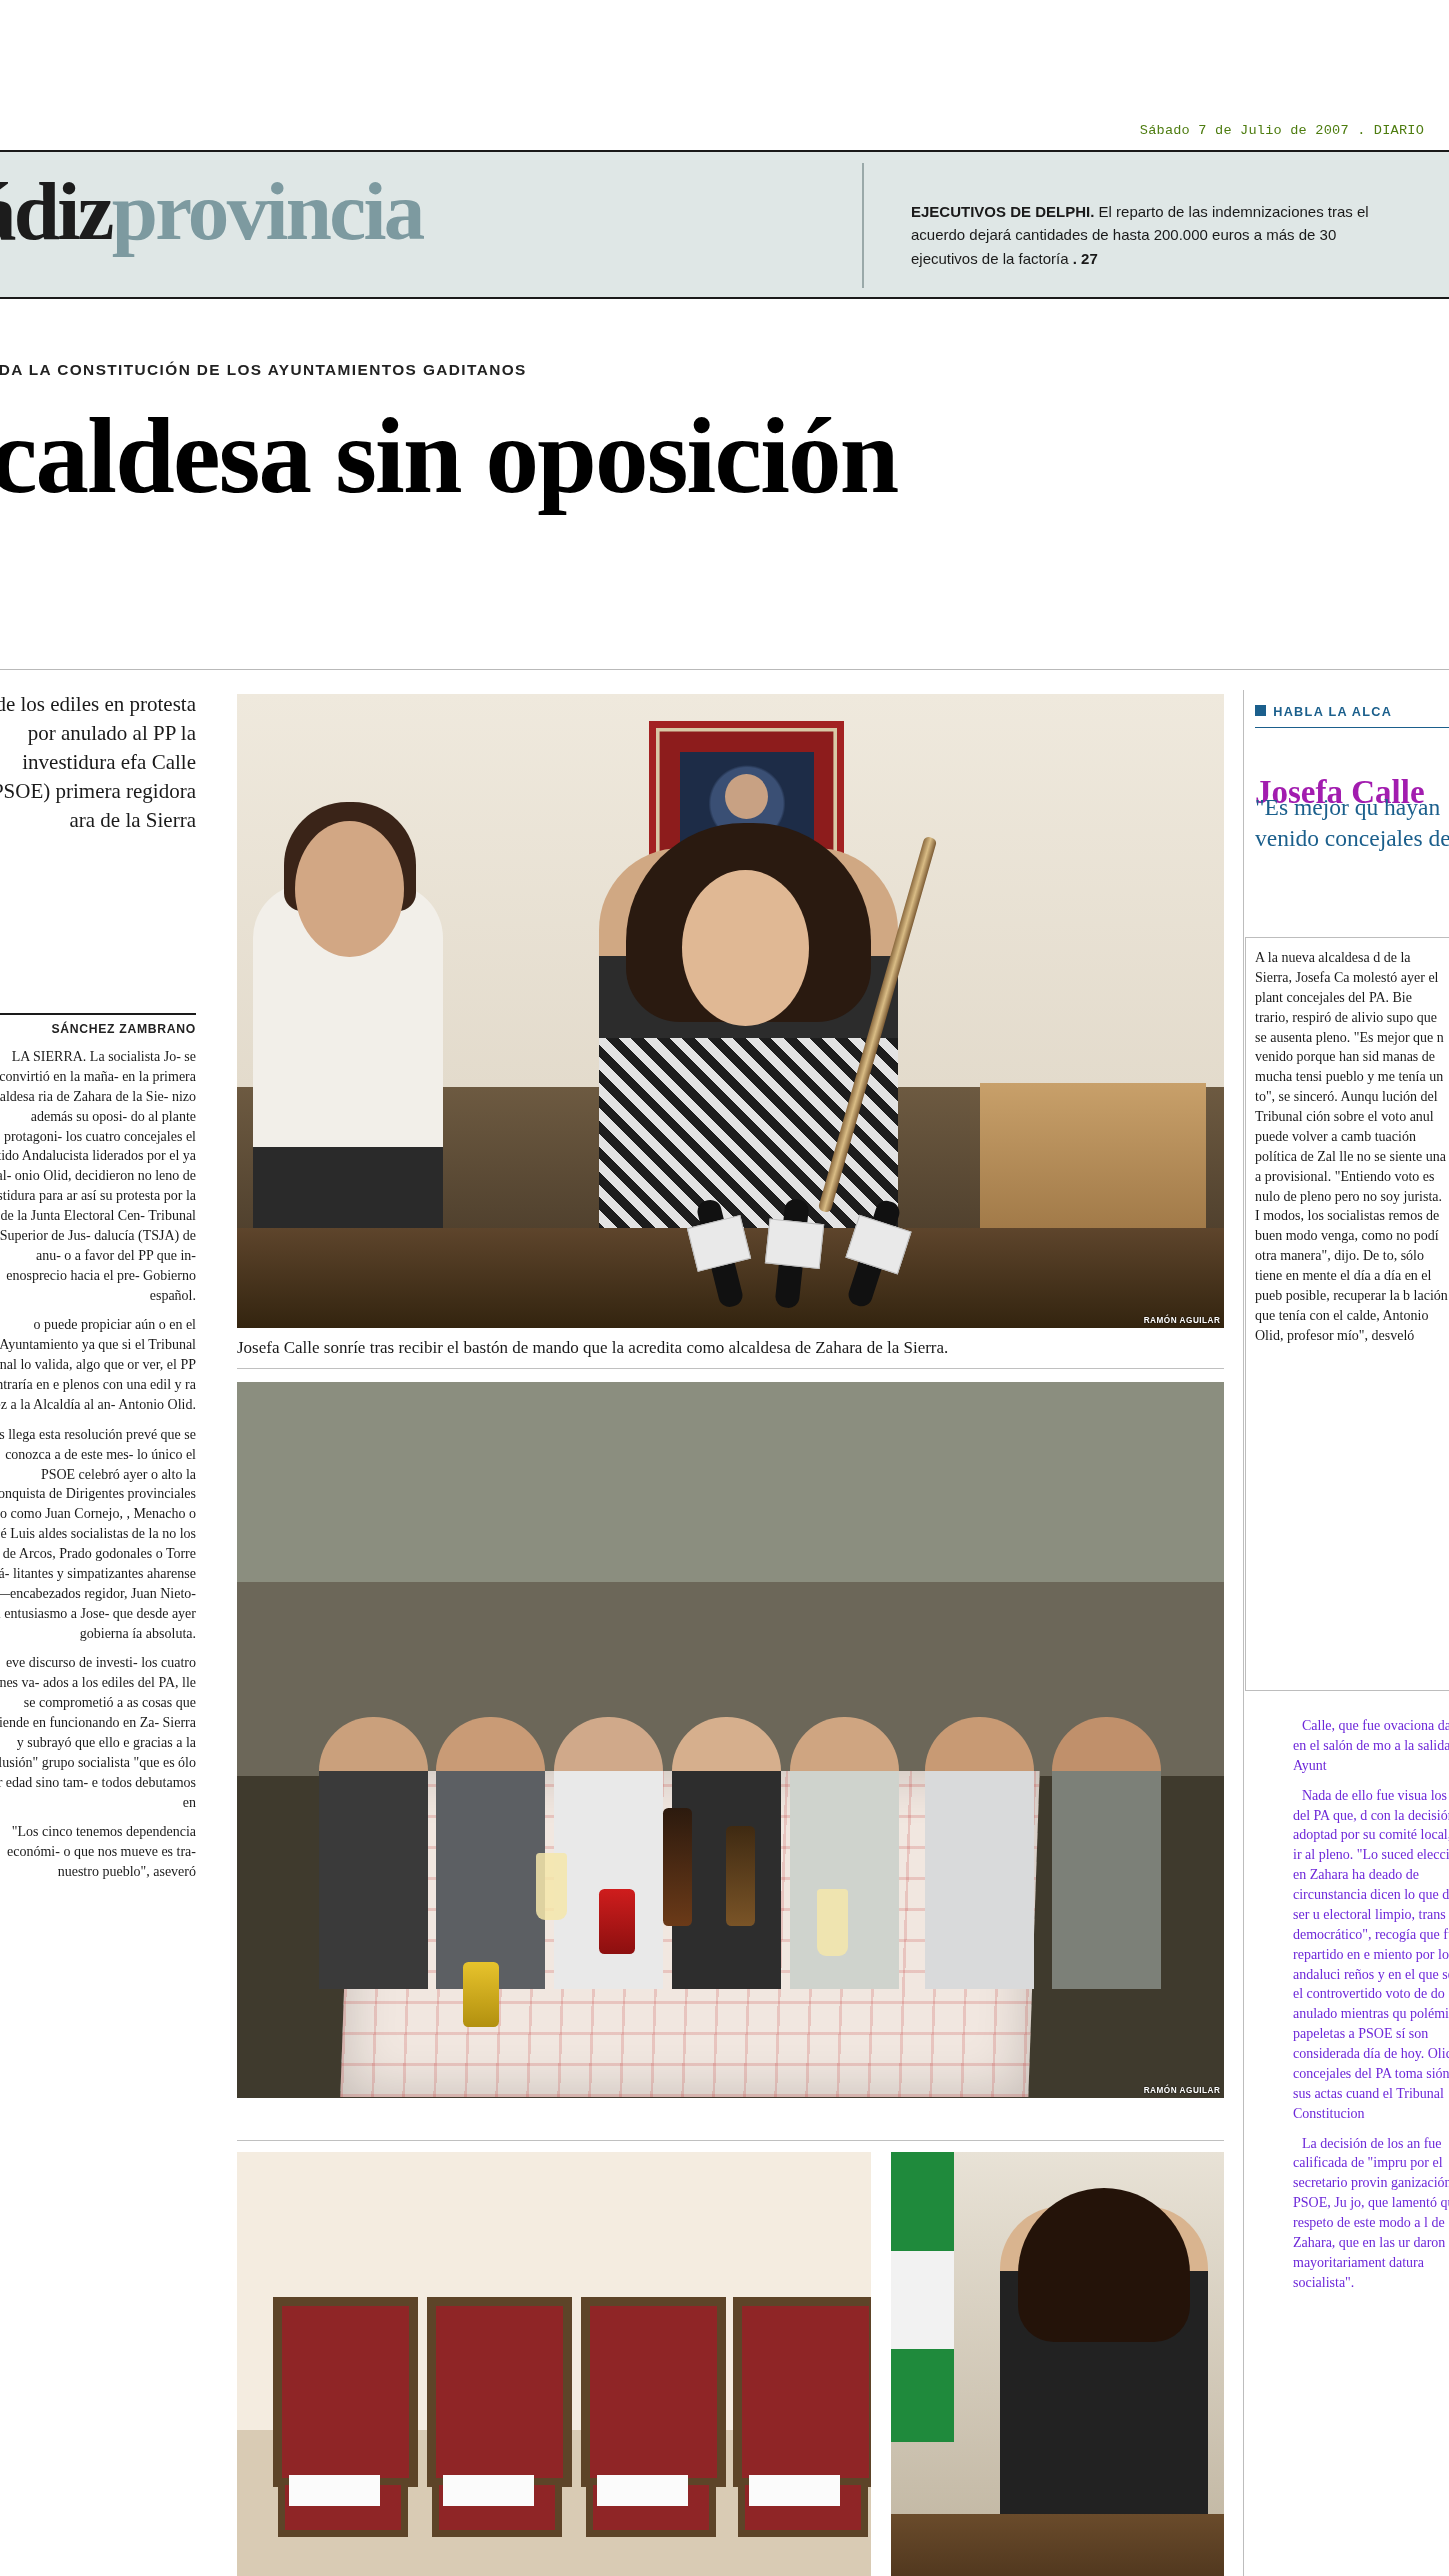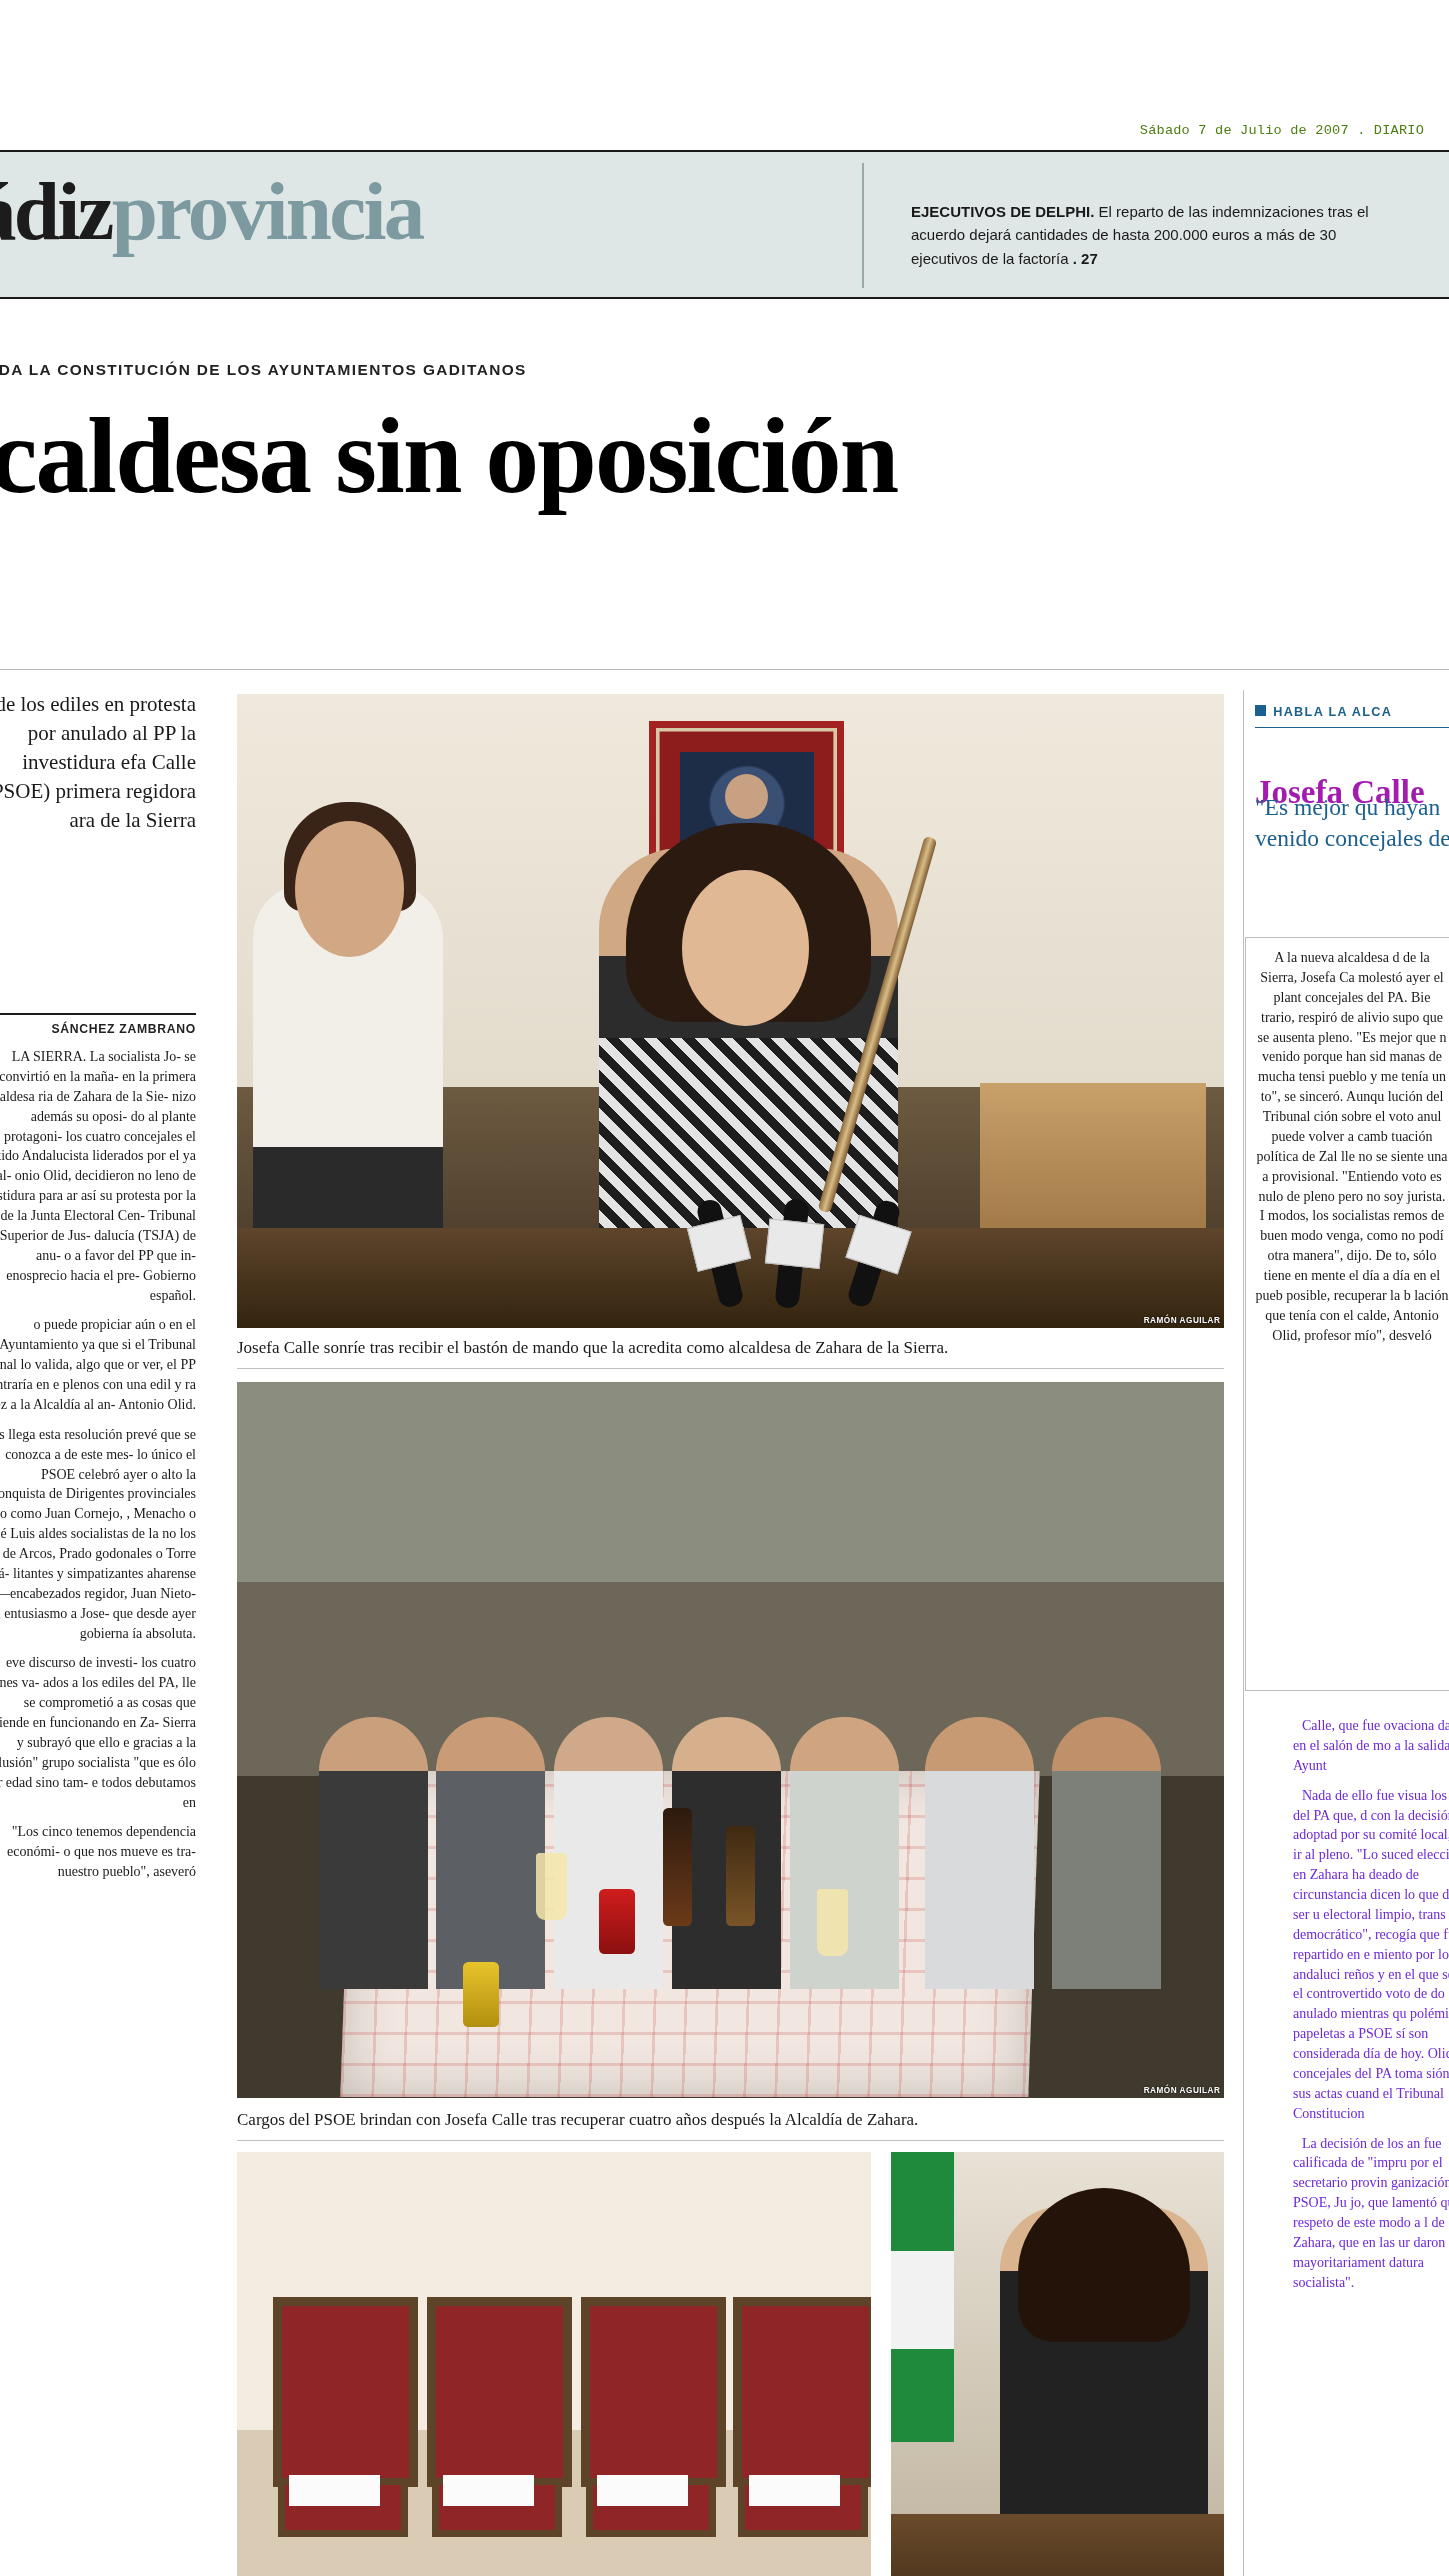--- a/index.html
+++ b/index.html
@@ -328,21 +328,20 @@
   }
   .side-body {
     position: absolute;
     left: 1255px;
     top: 841px;
     width: 194px;
     font-family: "Liberation Serif", serif;
     font-size: 14px;
     line-height: 1.42;
     color: #1a1a1a;
-    text-align: center;
   }
   .side-body p { margin: 0 0 10px 0; }
   .side-box {
     position: absolute;
     left: 1245px;
     top: 830px;
     width: 205px;
     height: 752px;
     border: 0.9px solid #bdbdbd;
     border-right: none;
@@ -444,21 +443,20 @@
       <div class="p" style="left:688px; background:linear-gradient(180deg,#c89a74 0 20%,#d9dadb 20% 100%);"></div>
       <div class="p" style="left:815px; background:linear-gradient(180deg,#c0906b 0 20%,#7c8078 20% 100%);"></div>
       <div class="bottle" style="left:426px; top:426px; height:118px;"></div>
       <div class="bottle" style="left:489px; top:444px; height:100px; background:linear-gradient(180deg,#3f2a12,#7a5427);"></div>
       <div class="glass" style="left:299px; top:471px;"></div>
       <div class="glass" style="left:580px; top:507px;"></div>
       <div class="can" style="left:362px; top:507px;"></div>
       <div class="can" style="left:226px; top:580px; background:linear-gradient(180deg,#e7c32c,#b2900f);"></div>
       <div class="credit">RAMÓN AGUILAR</div>
     </div>
-    <div class="caption" id="cap2">Cargos del PSOE brindan con Josefa Calle tras recuperar cuatro años después la Alcaldía de Zahara.</div>
     <div class="cap-rule" id="caprule2"></div>
 
     <div class="photo" id="photo3">
       <div class="wall"></div>
       <div class="chair" style="left:36px;">
           <div class="back"></div>
           <div class="seat"></div>
           <div class="paper"></div>
         </div>
       <div class="chair" style="left:190px;">

